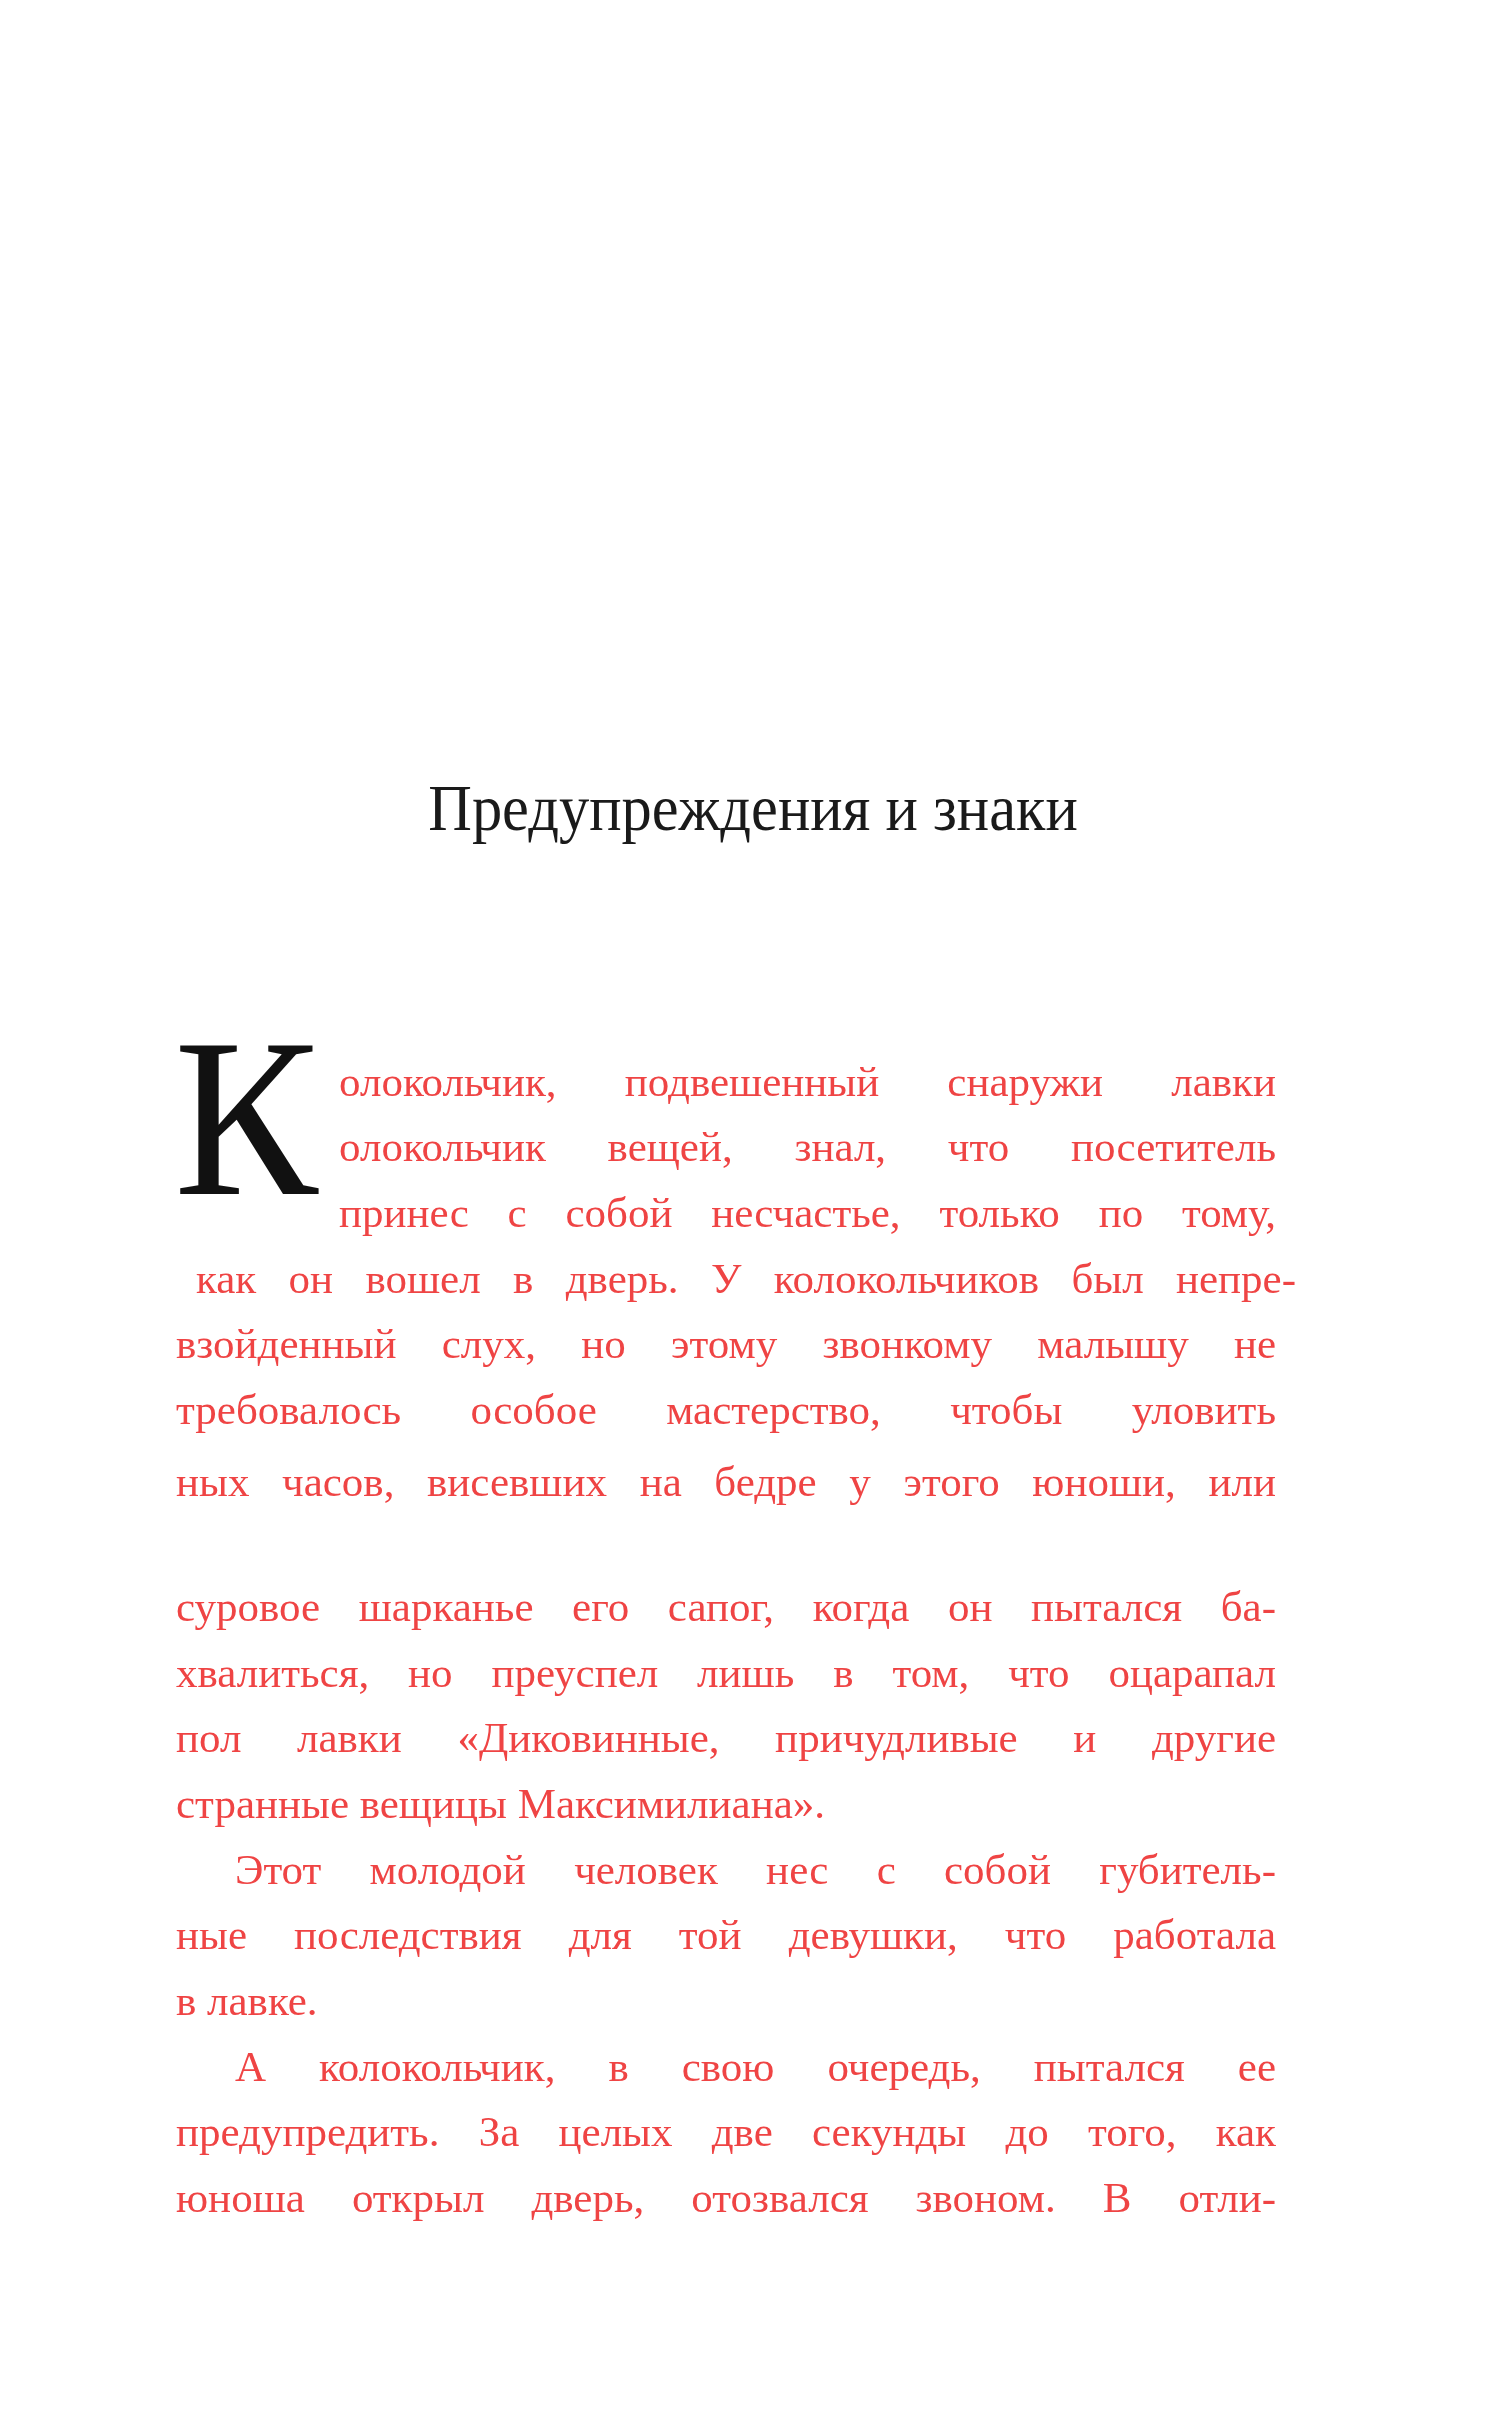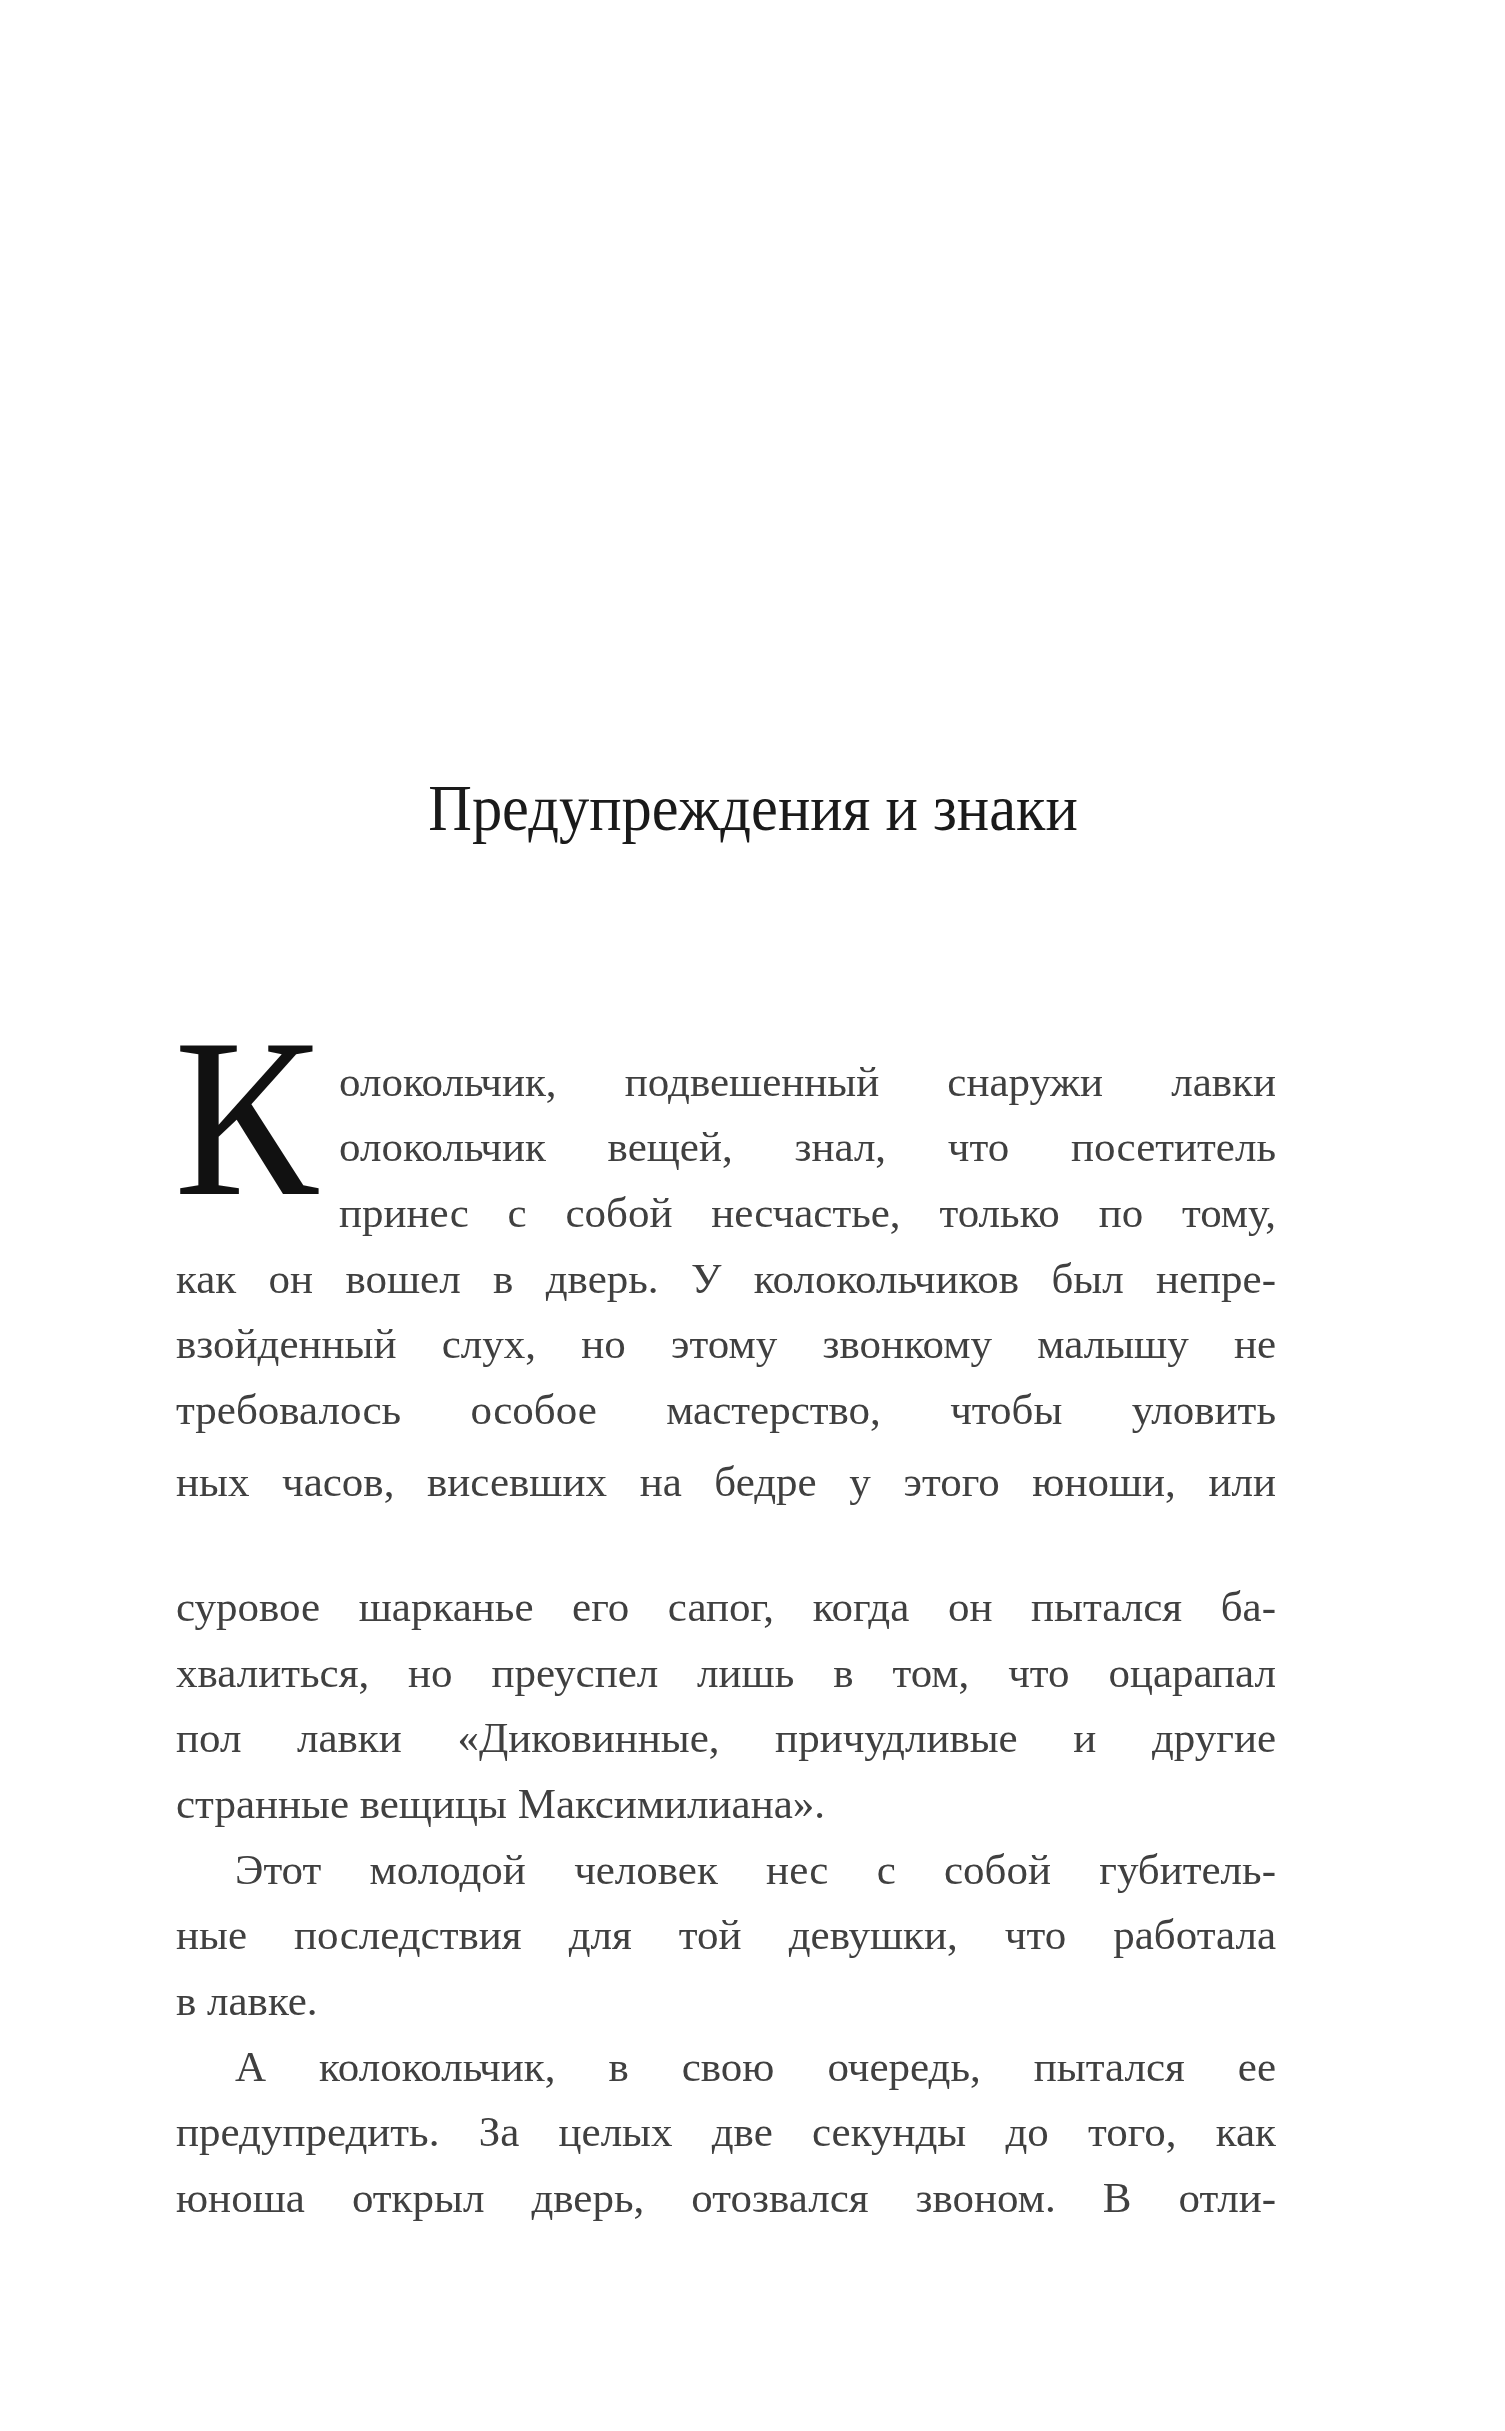--- a/index.html
+++ b/index.html
@@ -49,39 +49,39 @@
     .line {
       position: absolute;
       left: 176px;
       width: 1100px;
       font-size: 43px;
       line-height: 59px;
       height: 59px;
       white-space: nowrap;
       text-align: justify;
       text-align-last: justify;
-      color: #404040;
+      color: #ef4444;
     }
     .line.indented { left: 235px; width: 1041px; }
     .line.dropcap-line { left: 339px; width: 937px; }
     .line.last { text-align-last: left; }
   </style>
 </head>
 <body>
 
 <div class="page">
 
   <h1 class="chapter-title">Предупреждения и знаки</h1>
 
   <div class="drop-cap">К</div>
 
   <div class="line dropcap-line" style="top:1052px;">олокольчик, подвешенный снаружи лавки</div>
   <div class="line dropcap-line" style="top:1117px;">олокольчик вещей, знал, что посетитель</div>
   <div class="line dropcap-line" style="top:1183px;">принес с собой несчастье, только по тому,</div>
-  <div class="line" style="top:1249px;">как он вошел в дверь. У колокольчиков был непре-</div>
+  <div class="line" style="top:1249px;margin-left:20px;">как он вошел в дверь. У колокольчиков был непре-</div>
   <div class="line" style="top:1314px;">взойденный слух, но этому звонкому малышу не</div>
   <div class="line" style="top:1380px;">требовалось особое мастерство, чтобы уловить</div>
   <div class="line" style="top:1452px;">ных часов, висевших на бедре у этого юноши, или</div>
   <div class="line" style="top:1577px;">суровое шарканье его сапог, когда он пытался ба-</div>
   <div class="line" style="top:1643px;">хвалиться, но преуспел лишь в том, что оцарапал</div>
   <div class="line" style="top:1708px;">пол лавки «Диковинные, причудливые и другие</div>
   <div class="line last" style="top:1774px;">странные вещицы Максимилиана».</div>
   <div class="line indented" style="top:1840px;">Этот молодой человек нес с собой губитель-</div>
   <div class="line" style="top:1905px;">ные последствия для той девушки, что работала</div>
   <div class="line last" style="top:1971px;">в лавке.</div>

